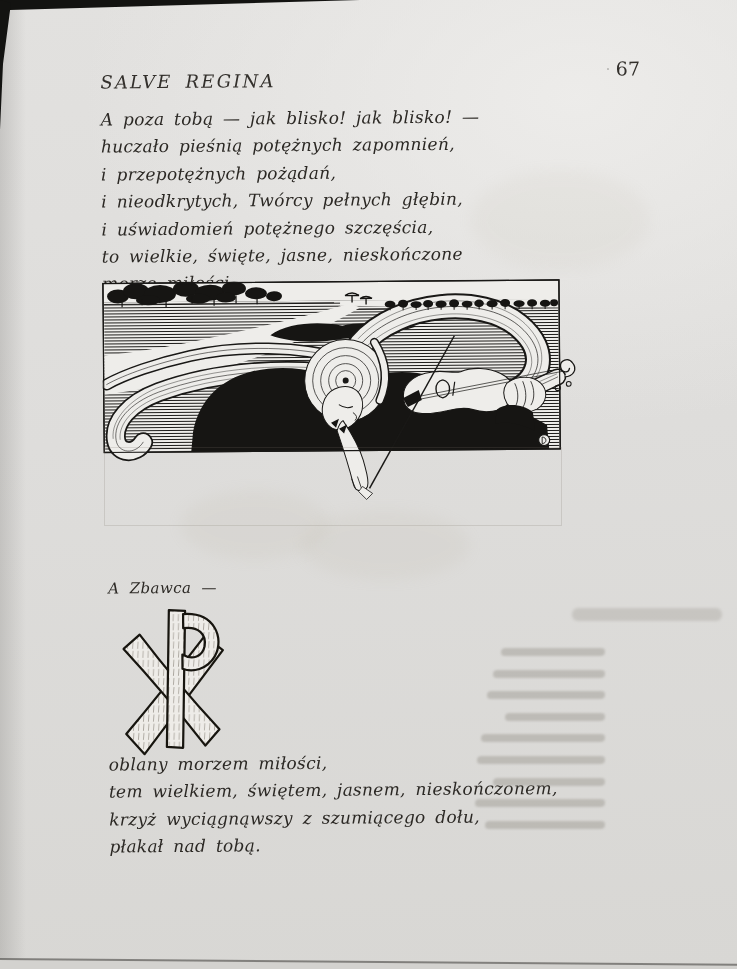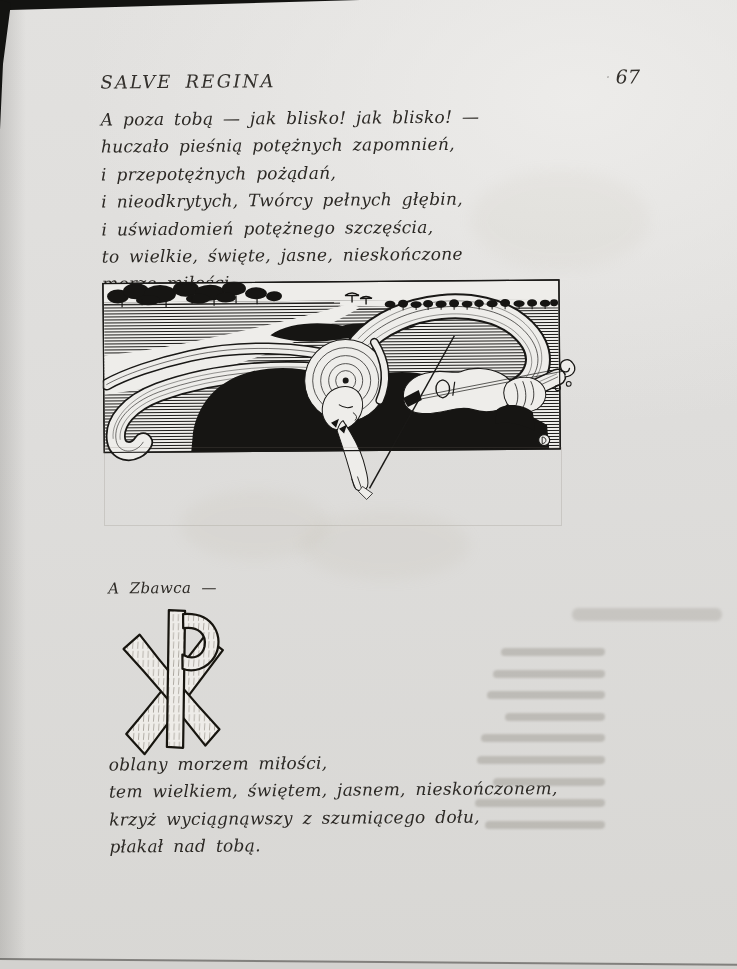--- a/index.html
+++ b/index.html
@@ -24,21 +24,21 @@
   .bottom-band{position:absolute;left:-6px;top:962px;width:760px;height:14px;
     background:#d3d2cf;transform:rotate(0.45deg);}
   .bottom-line{position:absolute;left:-6px;top:961px;width:760px;height:2.4px;
     background:rgba(78,76,72,.62);transform:rotate(0.45deg);}
   
   .content{position:absolute;inset:0;transform:rotate(-0.45deg);transform-origin:40px 40px;color:var(--ink,#2b2824);}
   .running-title{
     position:absolute;left:100px;top:72px;
     font-style:italic;font-size:18px;letter-spacing:2.2px;word-spacing:5px;color:#33302c;
   }
-  .page-number{position:absolute;left:606px;top:70px;font-style:italic;font-size:19px;color:#33302c;}
+  .page-number{position:absolute;left:606px;top:62px;font-size:19px;color:#33302c;}
   .page-number .mark{font-size:11px;opacity:.55;margin-right:4px;vertical-align:6px;letter-spacing:2px;}
   .stanza{
     position:absolute;left:100px;font-style:italic;font-size:17px;
     line-height:27.4px;letter-spacing:.3px;word-spacing:4px;color:#2b2824;white-space:nowrap;
   }
   .stanza-top{top:107px;}
   .stanza-bottom{left:103px;top:752px;}
   .caption{
     position:absolute;left:104px;top:580px;font-style:italic;font-size:15px;
     letter-spacing:.4px;word-spacing:5px;color:#2b2824;

